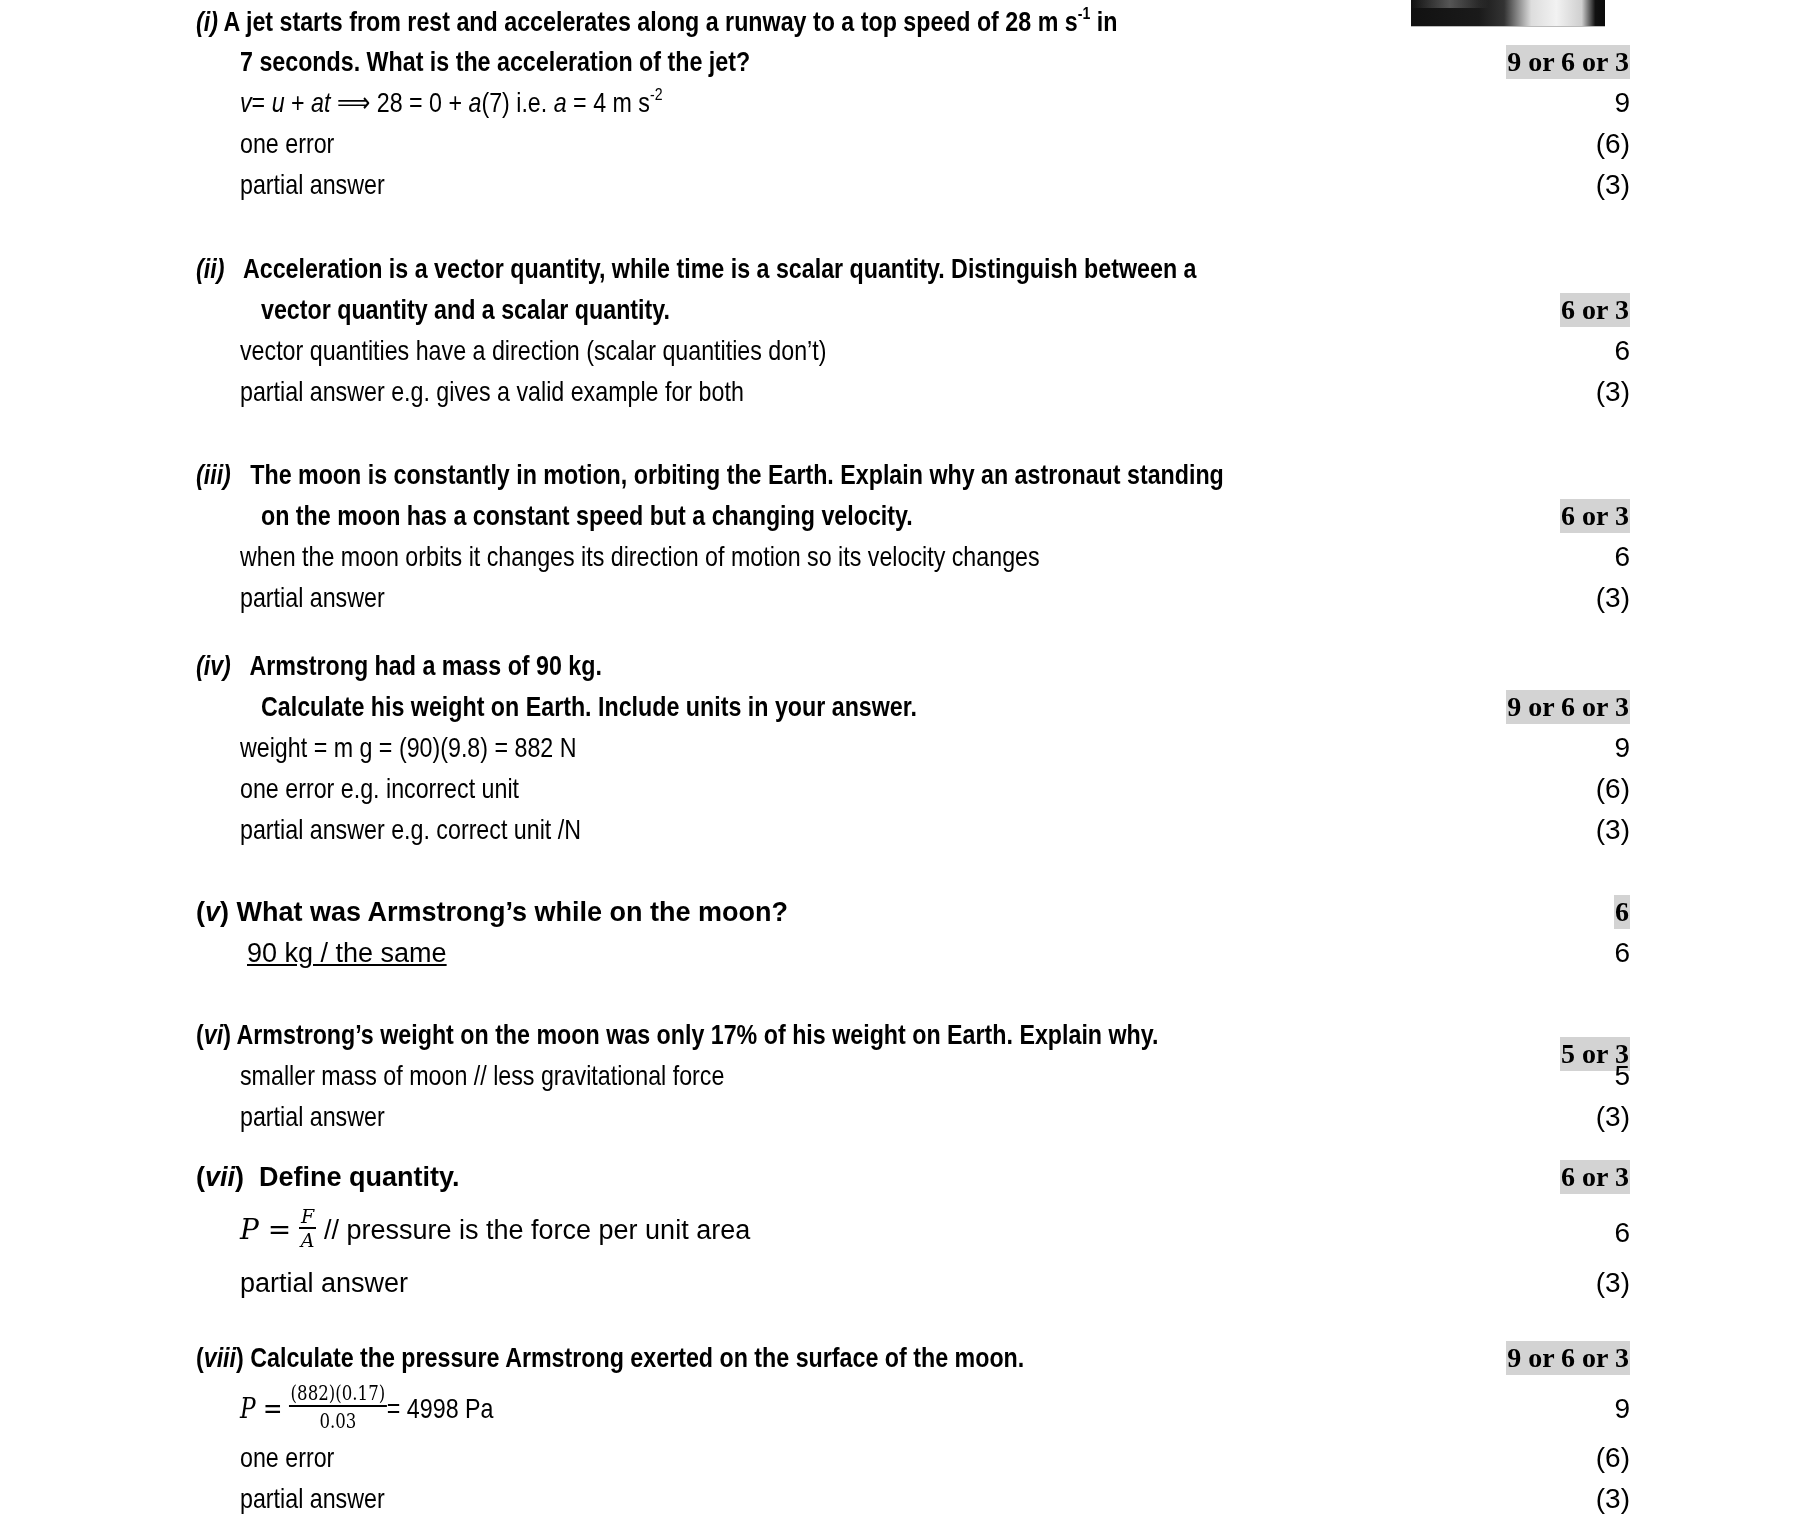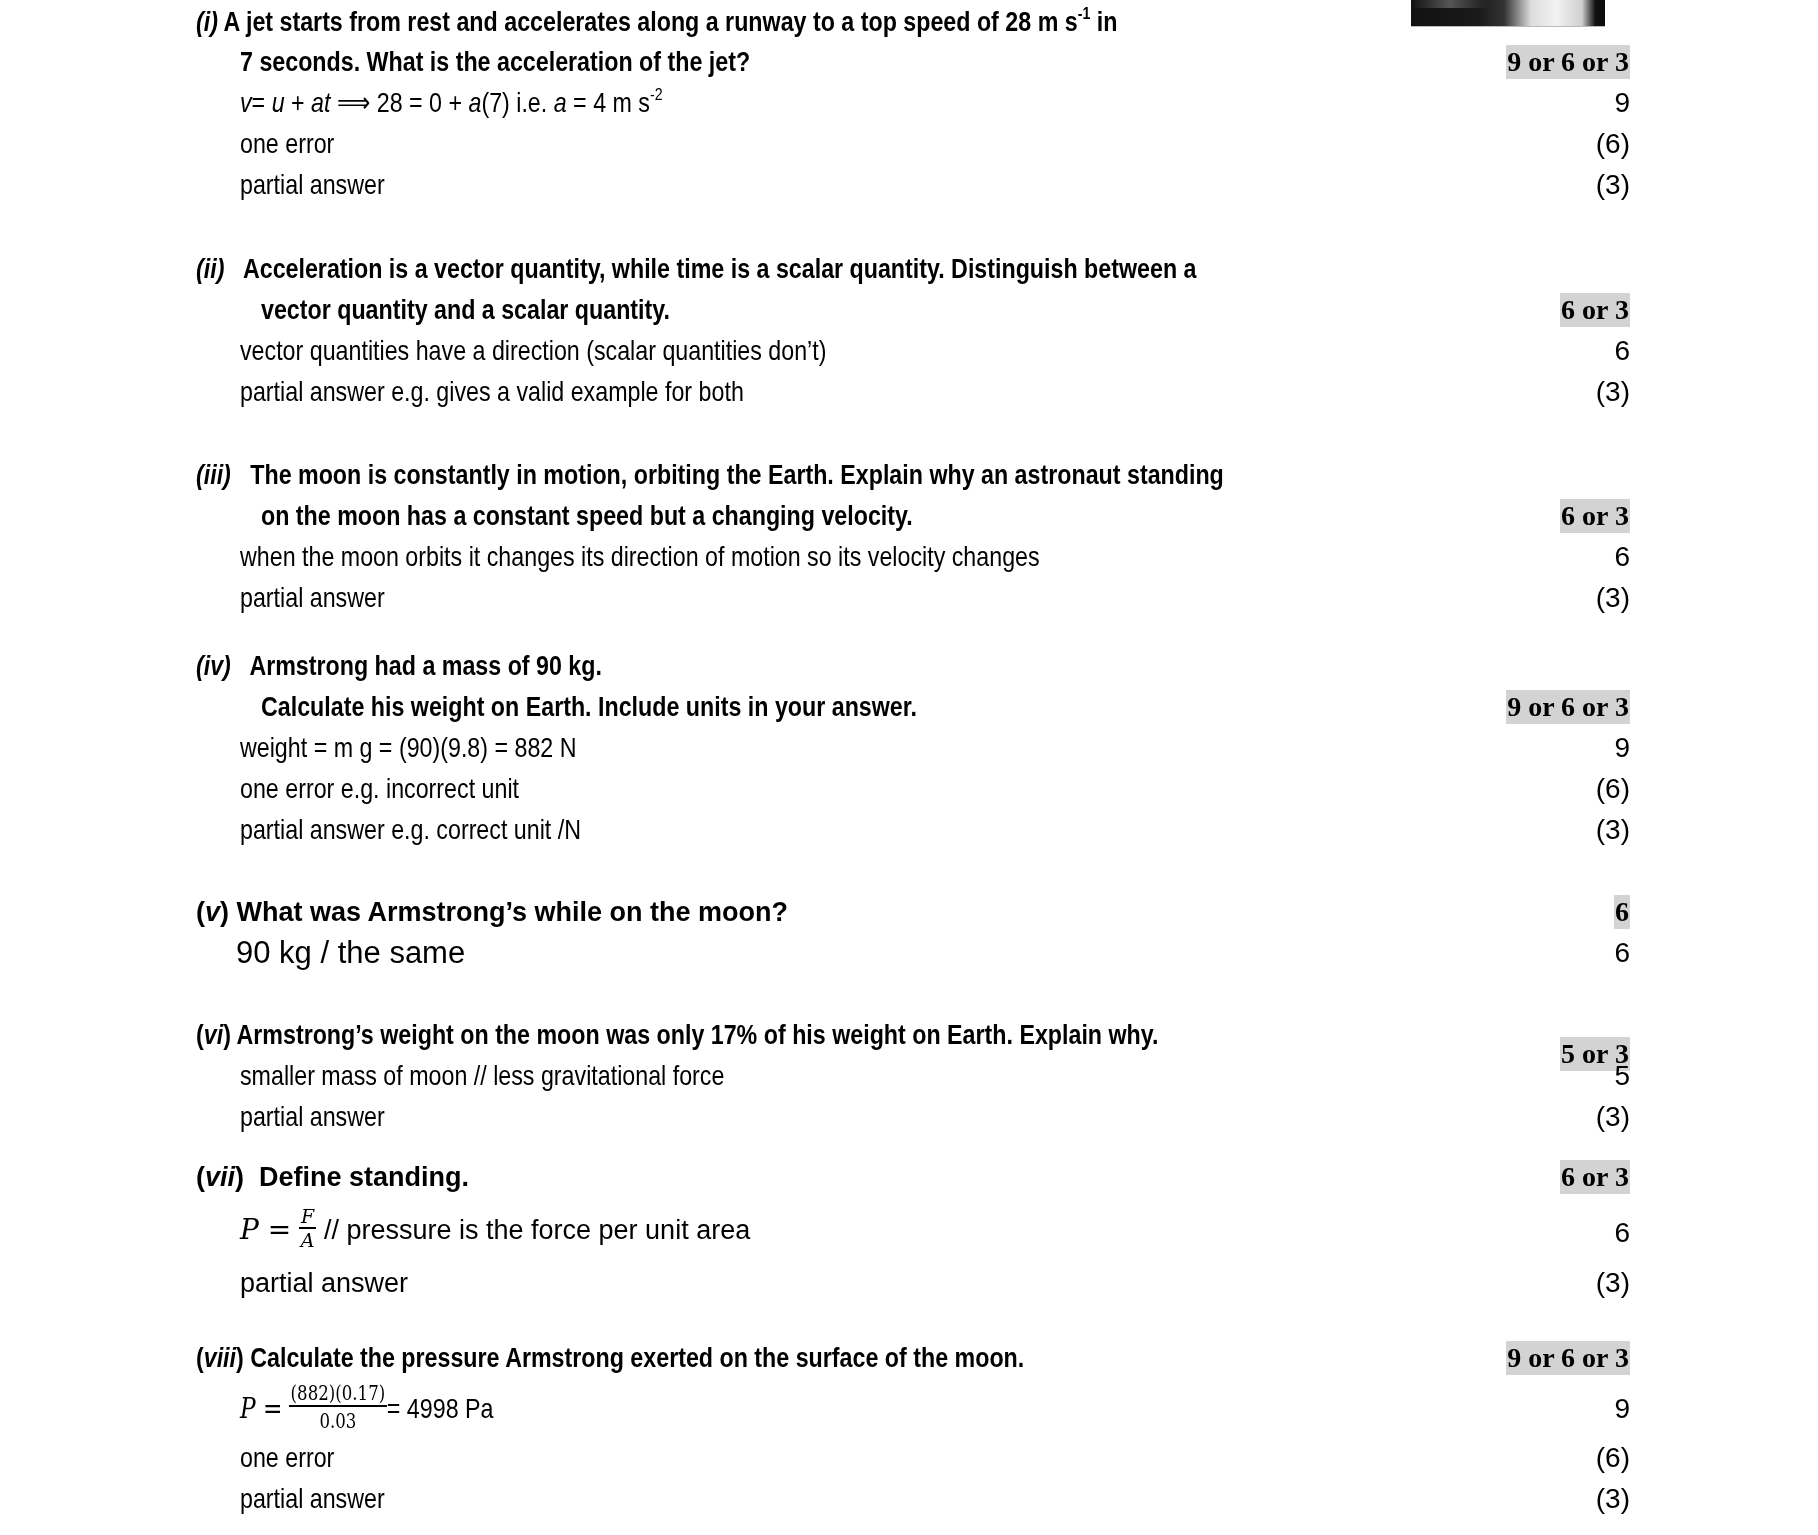--- a/index.html
+++ b/index.html
@@ -159,38 +159,38 @@
 
   <div class="line ans narrow" style="left:240px; top:813px;">partial answer e.g. correct unit /N</div>
   <div class="mark" style="top:813px;">(3)</div>
 
   <div class="line q" style="left:196px; top:895px; font-size:27px;">
     <span><span>(</span><span class="lbl-it">v</span><span>)</span></span>
     <span>What was Armstrong’s while on the moon?</span>
   </div>
   <div class="mark head" style="top:895px;">6</div>
 
-  <div class="line ans" style="left:236px; top:936px; font-size:31px;">90 kg / the same</div>
+  <div class="line ans" style="left:247px; top:936px; font-size:27px;text-decoration:underline;">90 kg / the same</div>
   <div class="mark" style="top:936px;">6</div>
 
   <div class="line q narrow" style="left:196px; top:1018px;">
     <span><span>(</span><span class="lbl-it">vi</span><span>)</span></span>
     <span>Armstrong’s weight on the moon was only 17% of his weight on Earth.  Explain why.</span>
   </div>
   <div class="mark head" style="top:1037px;">5 or 3</div>
 
   <div class="line ans narrow" style="left:240px; top:1059px;">smaller mass of moon // less gravitational force</div>
   <div class="mark" style="top:1059px;">5</div>
 
   <div class="line ans narrow" style="left:240px; top:1100px;">partial answer</div>
   <div class="mark" style="top:1100px;">(3)</div>
 
   <div class="line q" style="left:196px; top:1160px; font-size:27px;">
     <span><span>(</span><span class="lbl-it">vii</span><span>)</span></span>&nbsp;
-    <span>Define standing.</span>
+    <span>Define quantity.</span>
   </div>
   <div class="mark head" style="top:1160px;">6 or 3</div>
 
   <div class="line ans" style="left:240px; top:1209px; font-size:27px; height:50px;">
     <span class="math" style="font-size:28px;">P =</span>
     <span class="frac small" style="top:-4px;">
       <span class="num">F</span>
       <span class="den">A</span>
     </span>
     <span> // pressure is the force per unit area</span>

